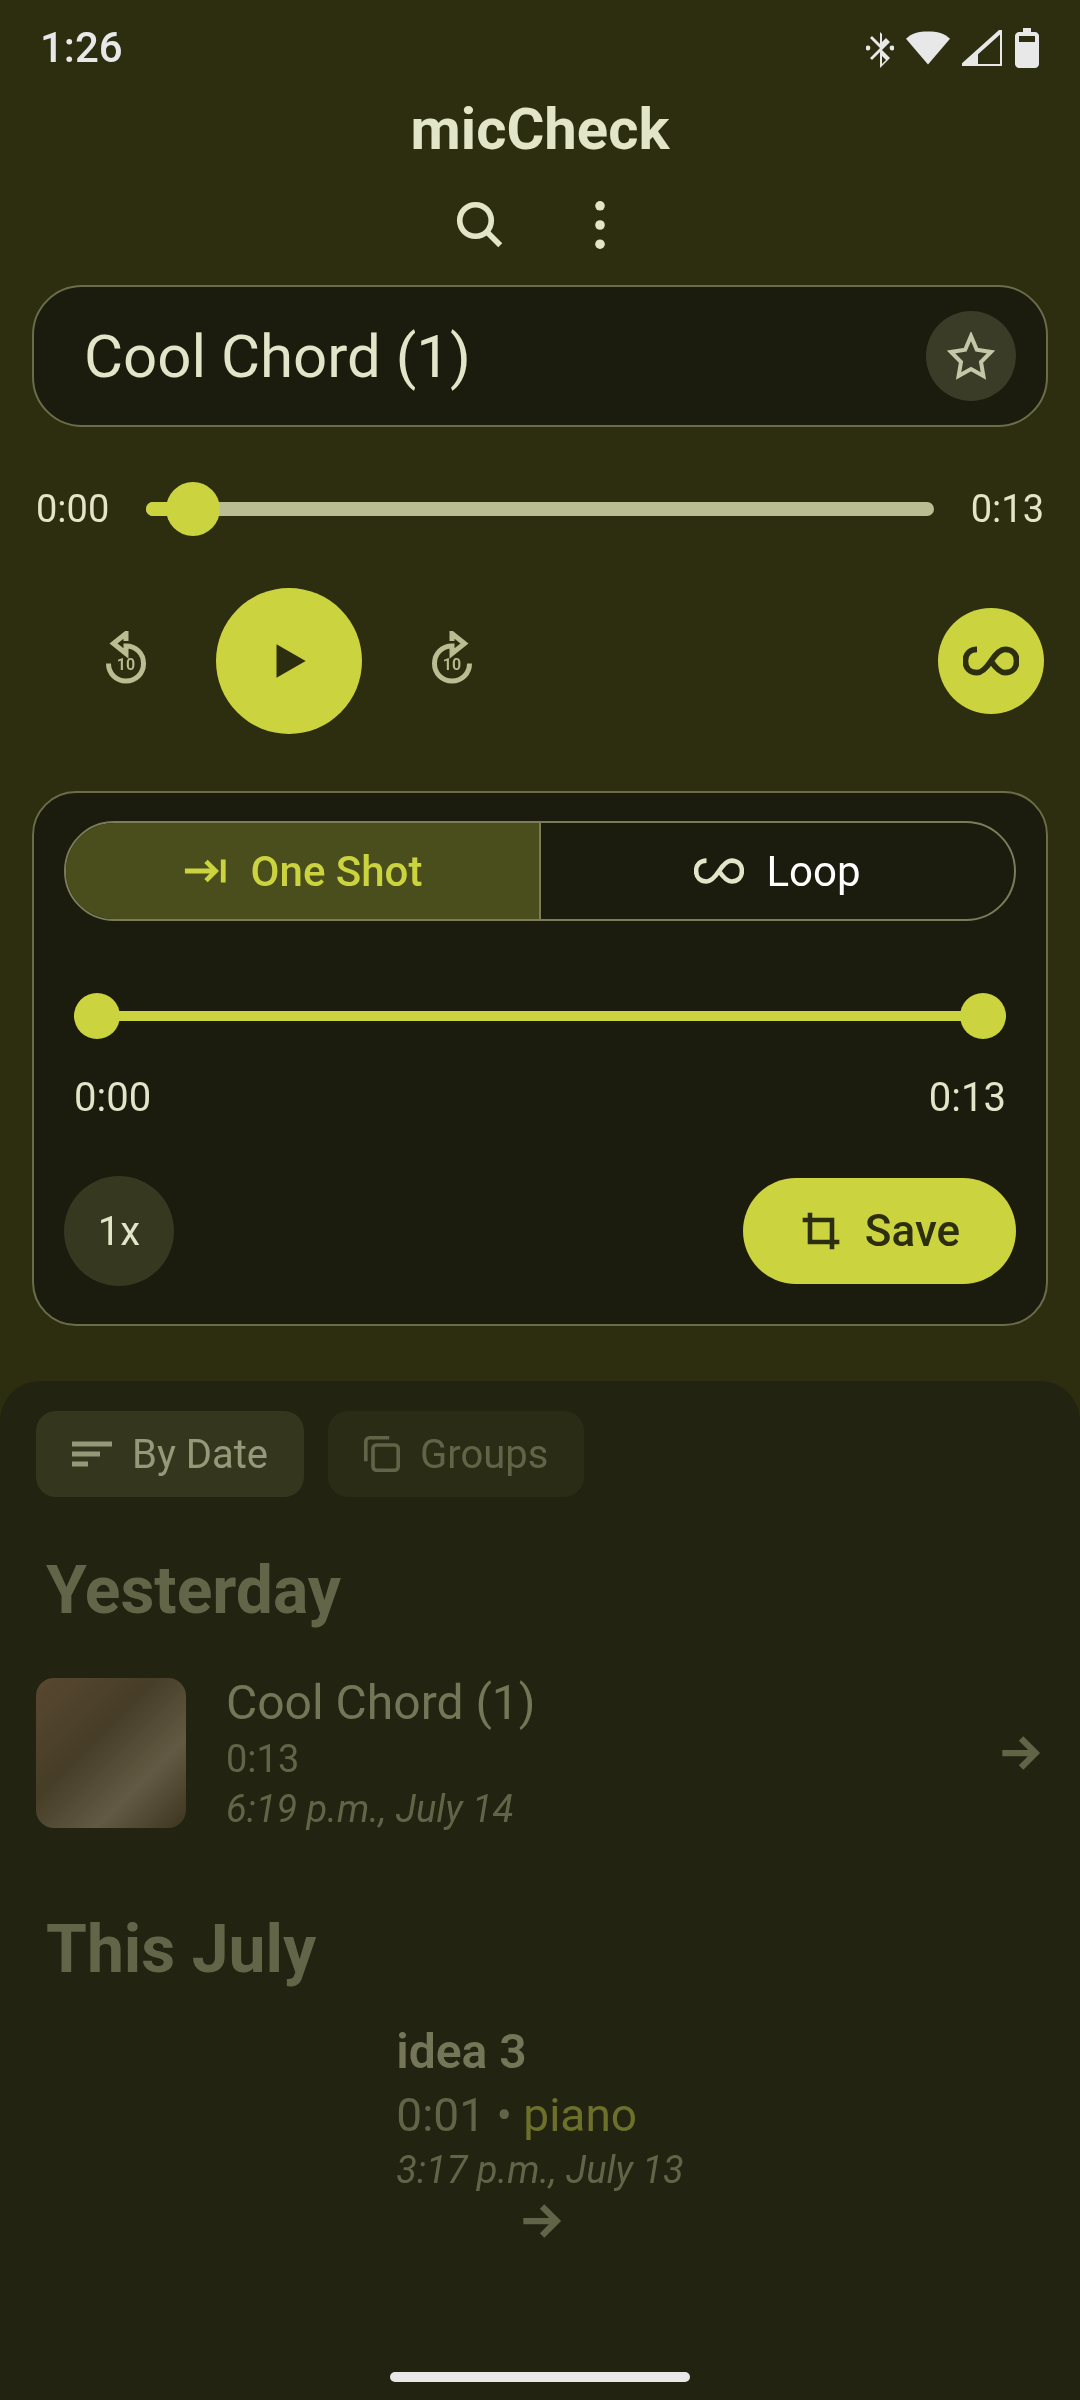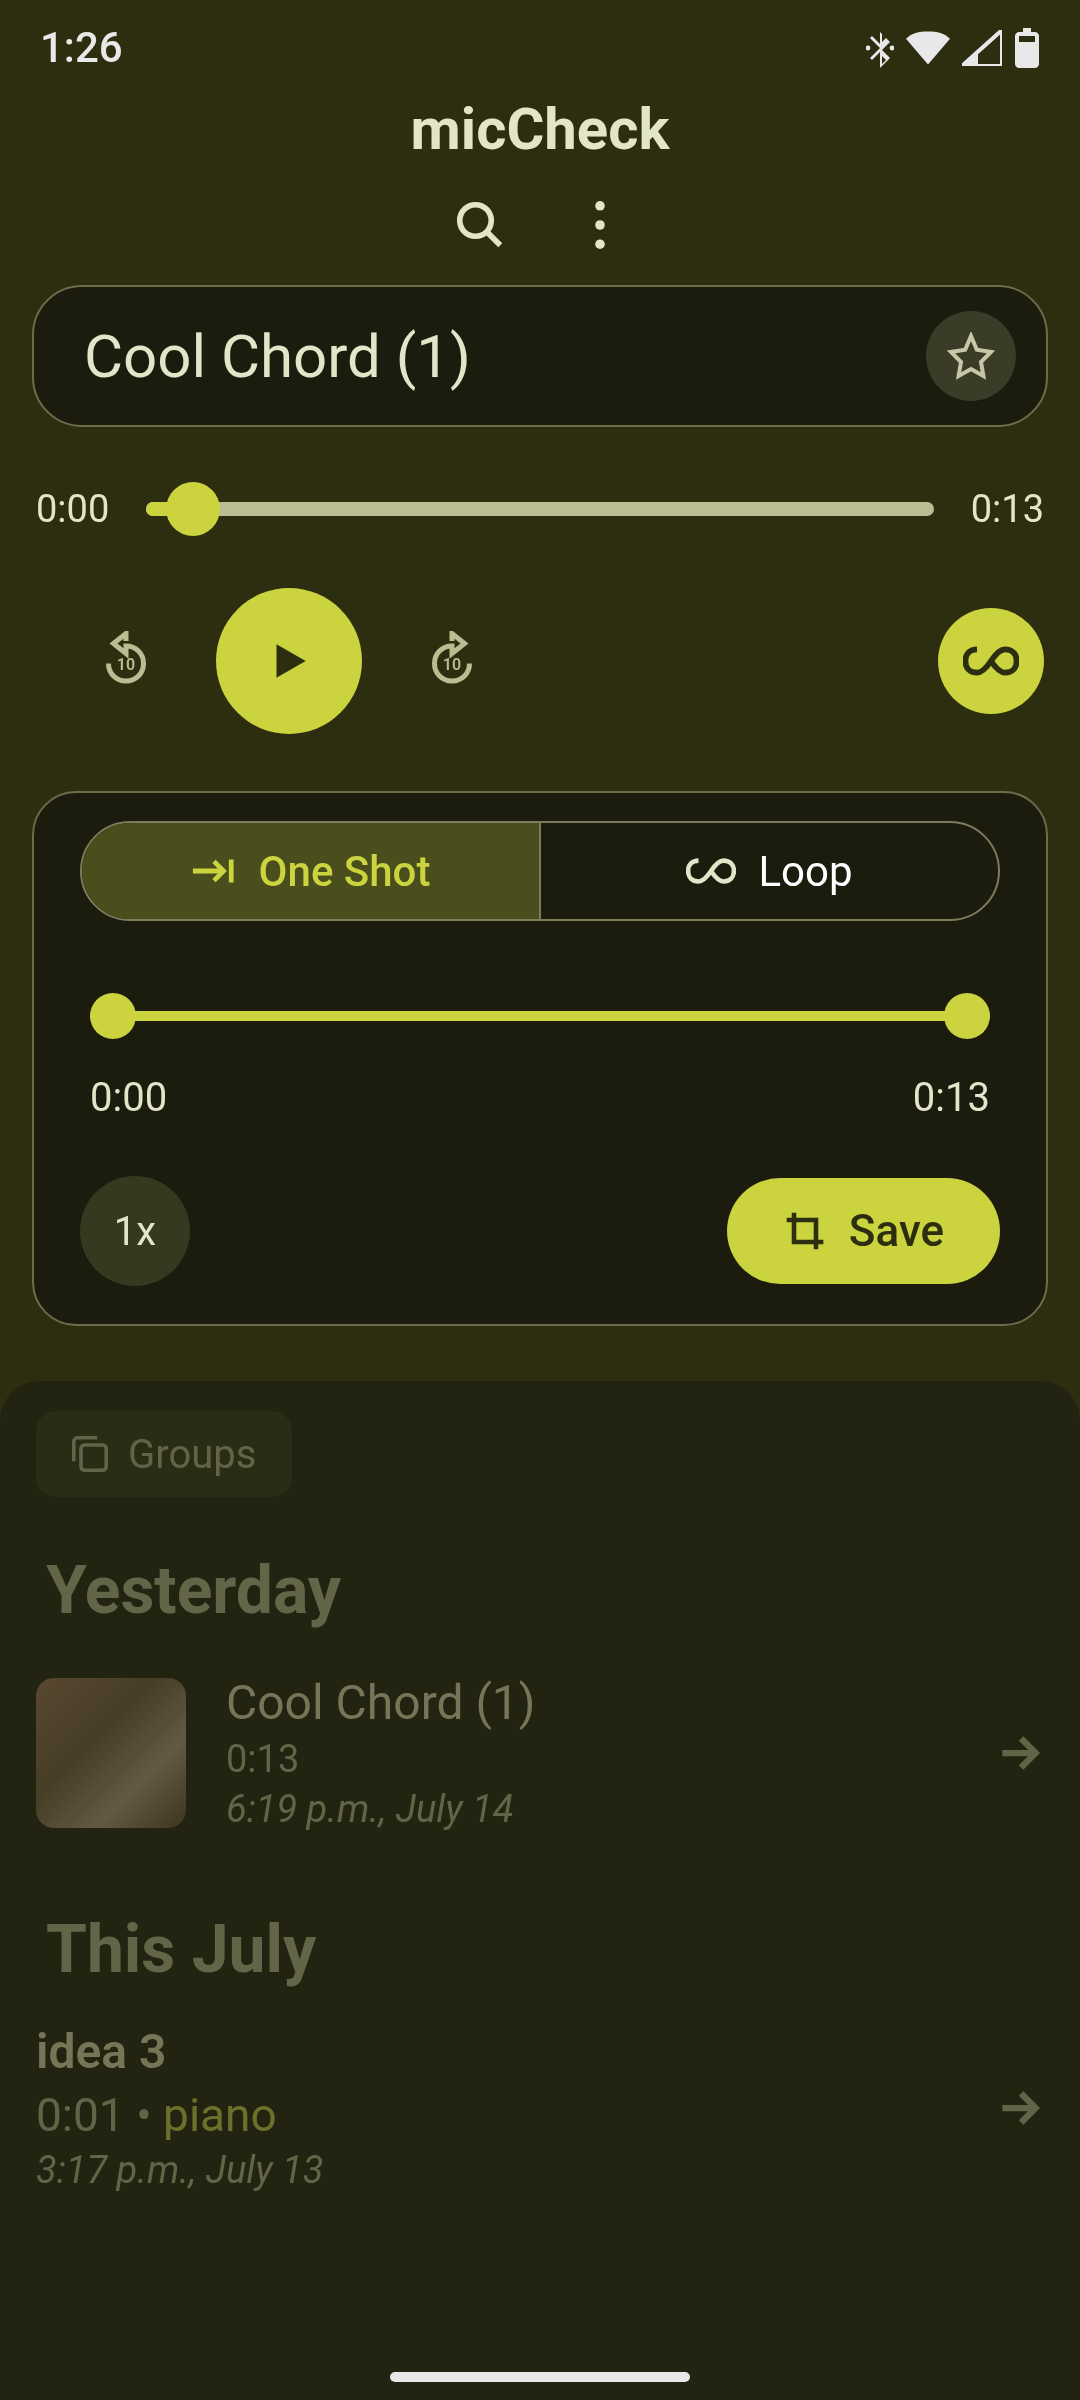--- a/index.html
+++ b/index.html
@@ -177,21 +177,21 @@
     justify-content: center;
     cursor: pointer;
   }
 
   
   .mode-panel {
     margin: 55px 32px 0;
     border: 2px solid #6a6c4a;
     border-radius: 44px;
     background: #1b1c0e;
-    padding: 28px 46px 38px;
+    padding: 28px 30px 38px;
   }
   .segmented {
     display: flex;
     border: 2px solid #7a7c5a;
     border-radius: 52px;
     overflow: hidden;
     height: 100px;
   }
   .seg-btn {
     flex: 1;
@@ -356,21 +356,21 @@
     color: #9ba040;
     font-style: normal;
   }
   .rec-arrow {
     width: 50px;
     height: 50px;
     flex-shrink: 0;
   }
 
   .recording-item.compact .rec-info { margin-left: 0; }
-  .recording-item.compact { gap: 4px; }
+  .recording-item.compact { gap: 4px; flex-direction: column; }
   .recording-item.compact .rec-title { font-size: 48px; font-weight: 600; color: #a8aa8c; }
   .recording-item.compact .rec-meta {
     font-size: 46px;
     color: #8a8c70;
     margin-top: 8px;
   }
 
   
   .nav-bar {
     position: absolute;
@@ -507,20 +507,28 @@
       <svg width="44" height="44" viewBox="0 0 24 24" fill="none" stroke="#2c2e0f" stroke-width="2.5">
           <path d="M6 2v16h16M2 6h16v16"></path>
         </svg>
       <span>Save</span>
     </div>
   </div>
 </div>
 
 <div class="list-section">
   <div class="chips">
+    <div class="chip active">
+      <svg width="40" height="28" viewBox="0 0 20 14" fill="none" stroke="#e3e5c8" stroke-width="2.5">
+          <line x1="0" y1="2" x2="20" y2="2"></line>
+          <line x1="0" y1="7" x2="14" y2="7"></line>
+          <line x1="0" y1="12" x2="8" y2="12"></line>
+        </svg>
+      <span>By Date</span>
+    </div>
     <div class="chip inactive">
       <svg width="36" height="36" viewBox="0 0 20 20" fill="none" stroke="#8a8c70" stroke-width="2">
           <rect x="5" y="5" width="14" height="14" rx="2"></rect>
           <path d="M1 14V3c0-1 1-2 2-2h11"></path>
         </svg>
       <span>Groups</span>
     </div>
   </div>
 
   <div class="section-header">Yesterday</div>

